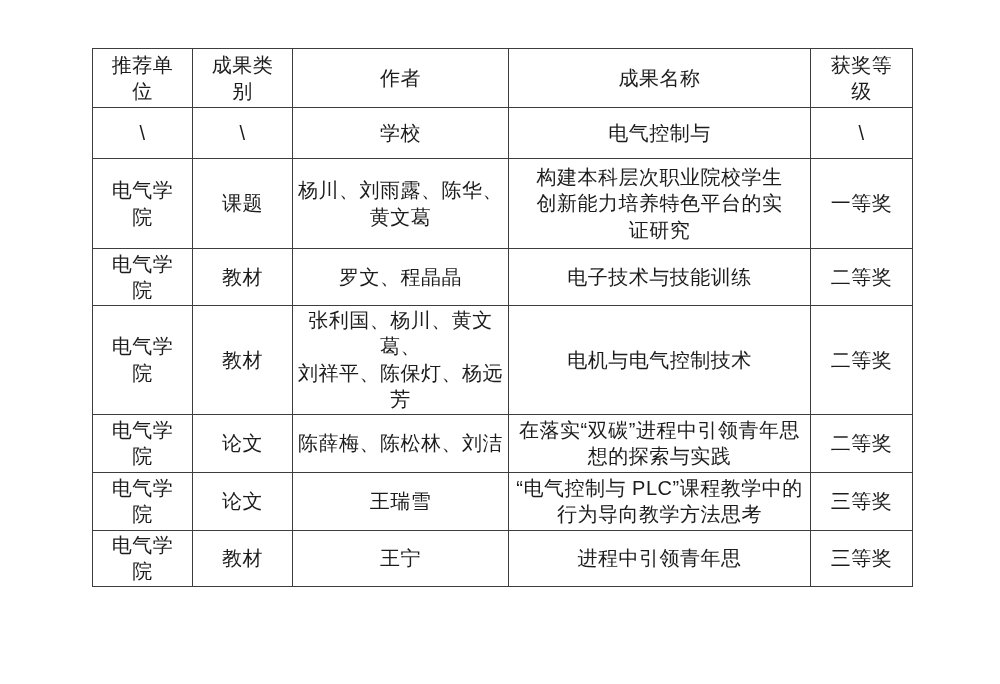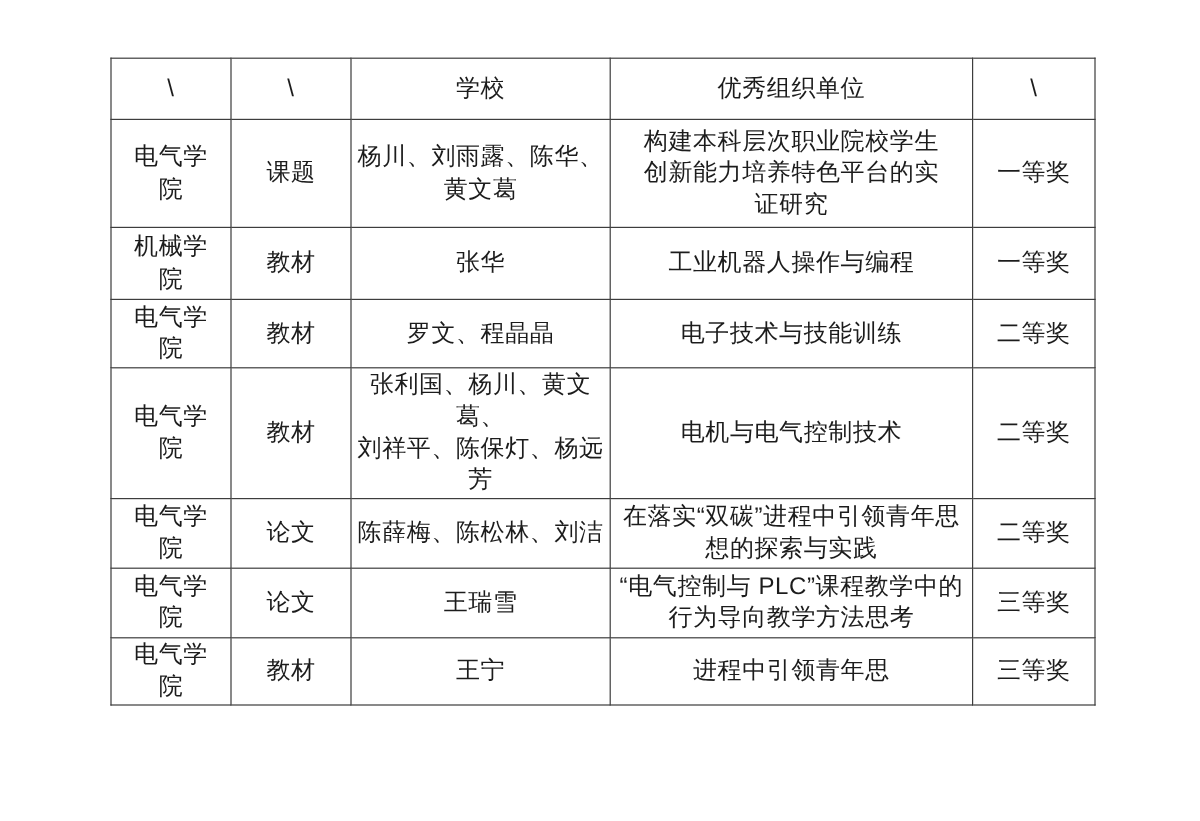--- a/index.html
+++ b/index.html
@@ -62,49 +62,51 @@
 
 <table class="doc-table">
   <colgroup>
     <col class="col-unit">
     <col class="col-category">
     <col class="col-authors">
     <col class="col-title">
     <col class="col-award">
   </colgroup>
   <tbody>
+    <tr class="r-header">
+      <th>推荐单
+位</th>
+      <th>成果类
+别</th>
+      <th>作者</th>
+      <th>成果名称</th>
+      <th>获奖等
+级</th>
+    </tr>
 
     <tr class="r-1">
       <td>\</td>
       <td>\</td>
       <td>学校</td>
-      <td>优秀组织单位</td>
+      <td>电气控制与</td>
       <td>\</td>
     </tr>
 
     <tr class="r-2">
       <td>电气学
 院</td>
       <td>课题</td>
       <td class="fs-m">杨川、刘雨露、陈华、
 黄文葛</td>
       <td class="fs-l">构建本科层次职业院校学生
 创新能力培养特色平台的实
 证研究</td>
       <td class="award-grade">一等奖</td>
     </tr>
 
-    <tr class="r-3">
-      <td>机械学
-院</td>
-      <td>教材</td>
-      <td>张华</td>
-      <td class="fs-l">工业机器人操作与编程</td>
-      <td class="award-grade">一等奖</td>
-    </tr>
 
     <tr class="r-4">
       <td>电气学
 院</td>
       <td>教材</td>
       <td>罗文、程晶晶</td>
       <td class="fs-l">电子技术与技能训练</td>
       <td class="award-grade">二等奖</td>
     </tr>
 

